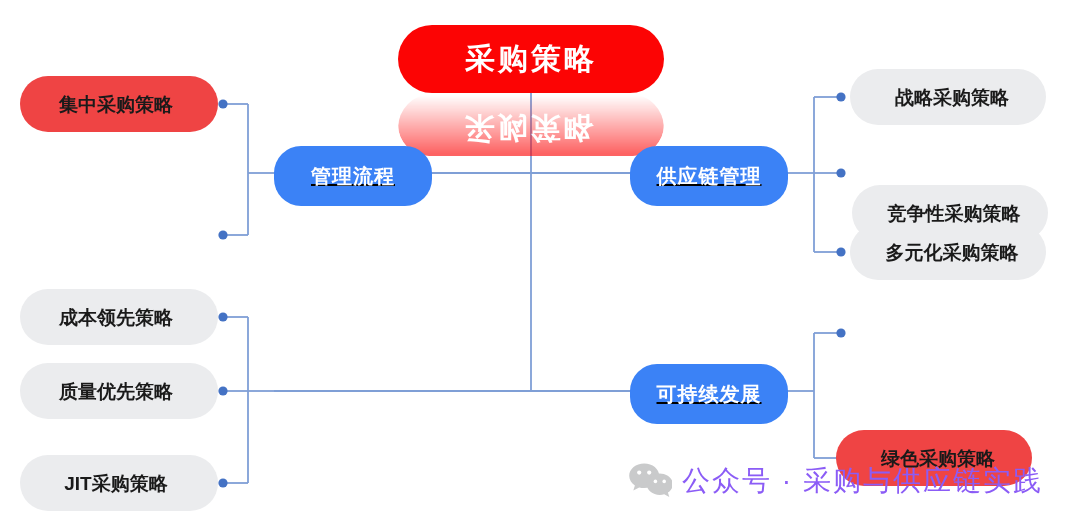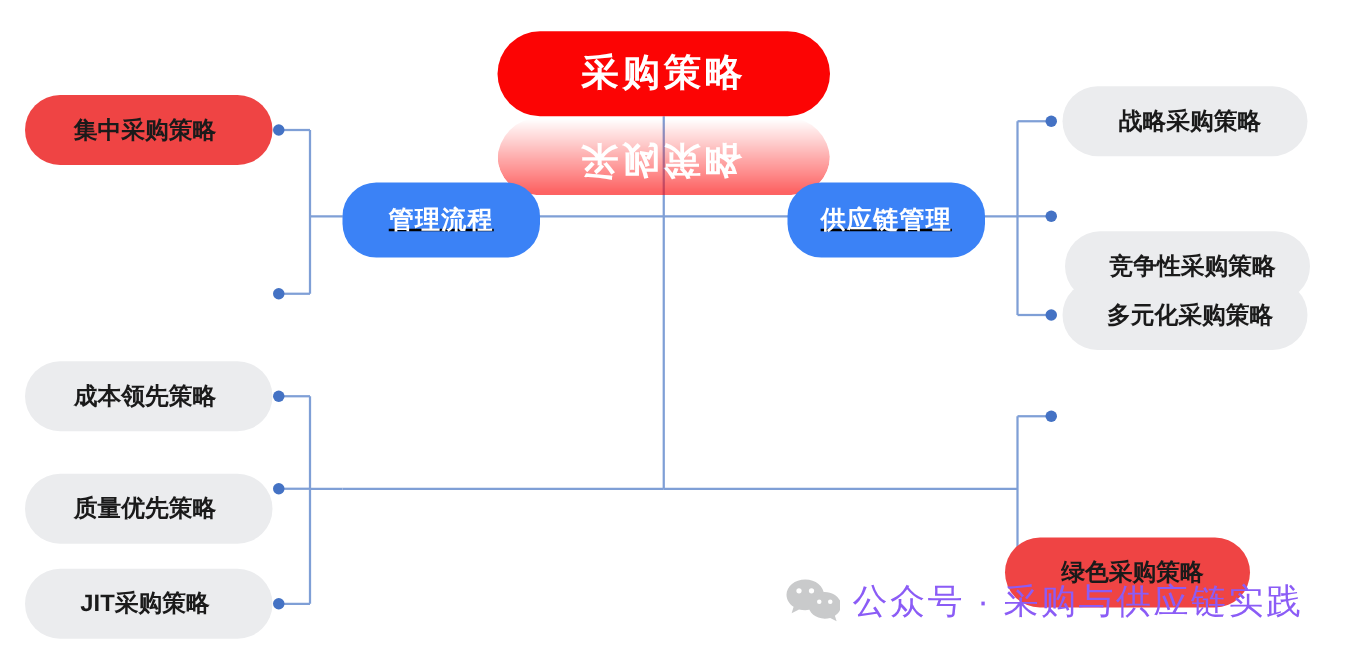--- a/index.html
+++ b/index.html
@@ -205,46 +205,49 @@
 
   <div class="branch-node" style="left:274px; top:146px;">
     <span class="branch-label">管理流程</span>
   </div>
 
   <div class="branch-node" style="left:630px; top:146px;">
     <span class="branch-label">供应链管理</span>
   </div>
 
 
+  <div class="branch-node" style="left:630px; top:364px;">
+    <span class="branch-label">可持续发展</span>
+  </div>
 
   <div class="leaf-node leaf-left leaf-cream" style="left:20px; top:76px;">
     <span class="leaf-label">集中采购策略</span>
   </div>
 
   <div class="leaf-node leaf-left leaf-gray" style="left:20px; top:289px;text-align:center;">
     <span class="leaf-label">成本领先策略</span>
   </div>
-  <div class="leaf-node leaf-left leaf-gray" style="left:20px; top:379px;">
+  <div class="leaf-node leaf-left leaf-gray" style="left:20px; top:363px;">
     <span class="leaf-label">质量优先策略</span>
   </div>
   <div class="leaf-node leaf-left leaf-gray" style="left:20px; top:455px;">
     <span class="leaf-label">JIT采购策略</span>
   </div>
 
   <div class="leaf-node leaf-right leaf-gray" style="left:850px; top:69px;">
     <span class="leaf-label">战略采购策略</span>
   </div>
   <div class="leaf-node leaf-right leaf-gray" style="left:852px; top:145px;margin-top:40px;">
     <span class="leaf-label">竞争性采购策略</span>
   </div>
   <div class="leaf-node leaf-right leaf-gray" style="left:850px; top:224px;text-align:center;">
     <span class="leaf-label">多元化采购策略</span>
   </div>
 
-  <div class="leaf-node leaf-right leaf-cream" style="left:804px; top:430px;">
+  <div class="leaf-node leaf-right leaf-cream" style="left:836px; top:430px;">
     <span class="leaf-label">绿色采购策略</span>
   </div>
 
   <div class="watermark">
     <svg class="wechat-icon" width="44" height="38" viewBox="0 0 44 38">
       <g fill="#c9cacb">
         <path d="M16.2,1.5 C7.9,1.5 1.2,7.0 1.2,13.8 C1.2,17.7 3.4,21.2 6.9,23.4
                  L5.3,28.6 L11.2,25.5 C12.8,25.9 14.5,26.1 16.2,26.1
                  C24.5,26.1 31.2,20.6 31.2,13.8 C31.2,7.0 24.5,1.5 16.2,1.5 Z"></path>
         <path d="M31.8,11.5 C24.6,11.5 18.8,16.3 18.8,22.2 C18.8,28.1 24.6,32.9 31.8,32.9

